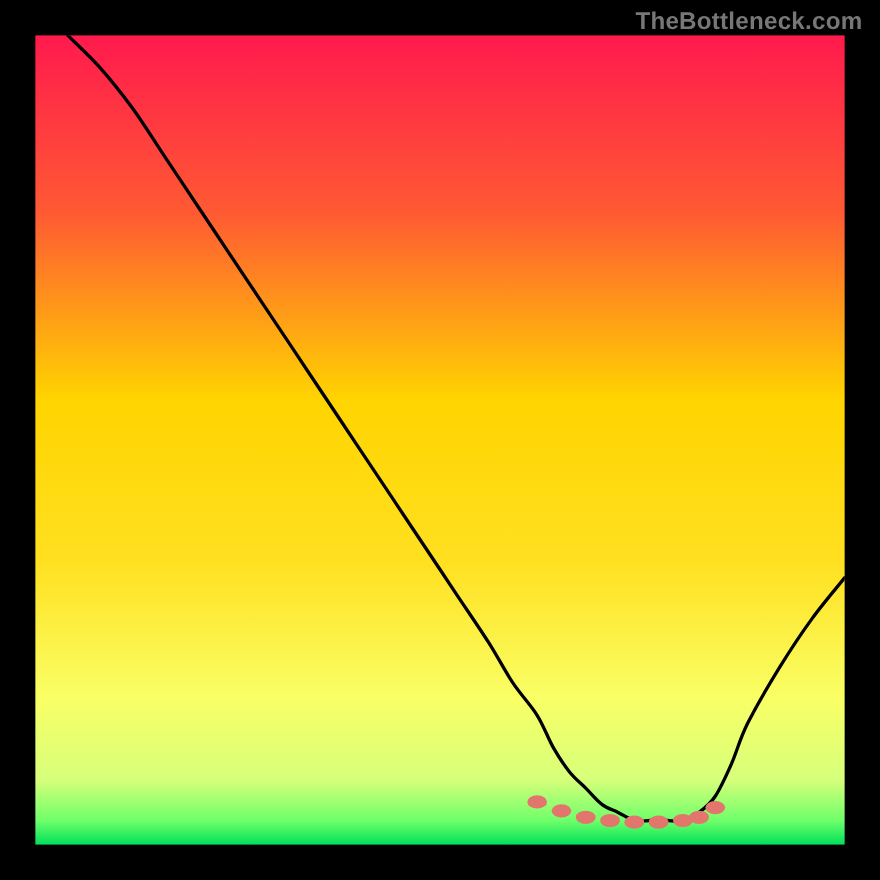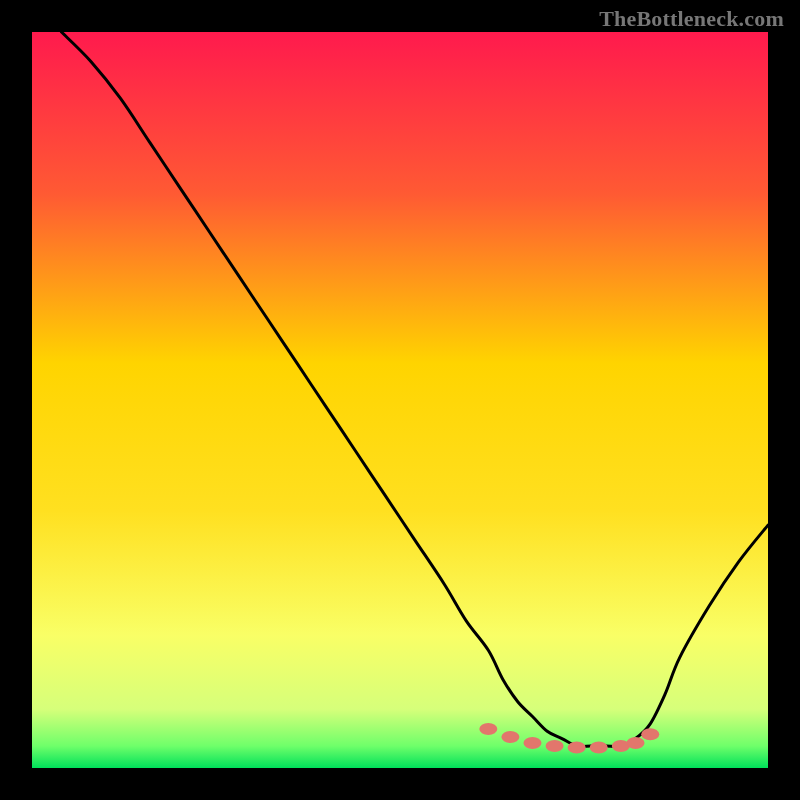--- a/index.html
+++ b/index.html
@@ -22,21 +22,21 @@
     position: absolute;
     left: 0;
     top: 0;
     width: 736px;
     height: 736px;
   }
   .watermark {
     position: absolute;
     top: 6px;
     right: 16px;
-    font-family: Liberation Serif, serif;
+    font-family: Liberation Sans, sans-serif;
     font-size: 22px;
     font-weight: 600;
     color: #777;
     letter-spacing: 0.2px;
   }
 </style>
 </head>
 <body>
 
 <div class="frame">

